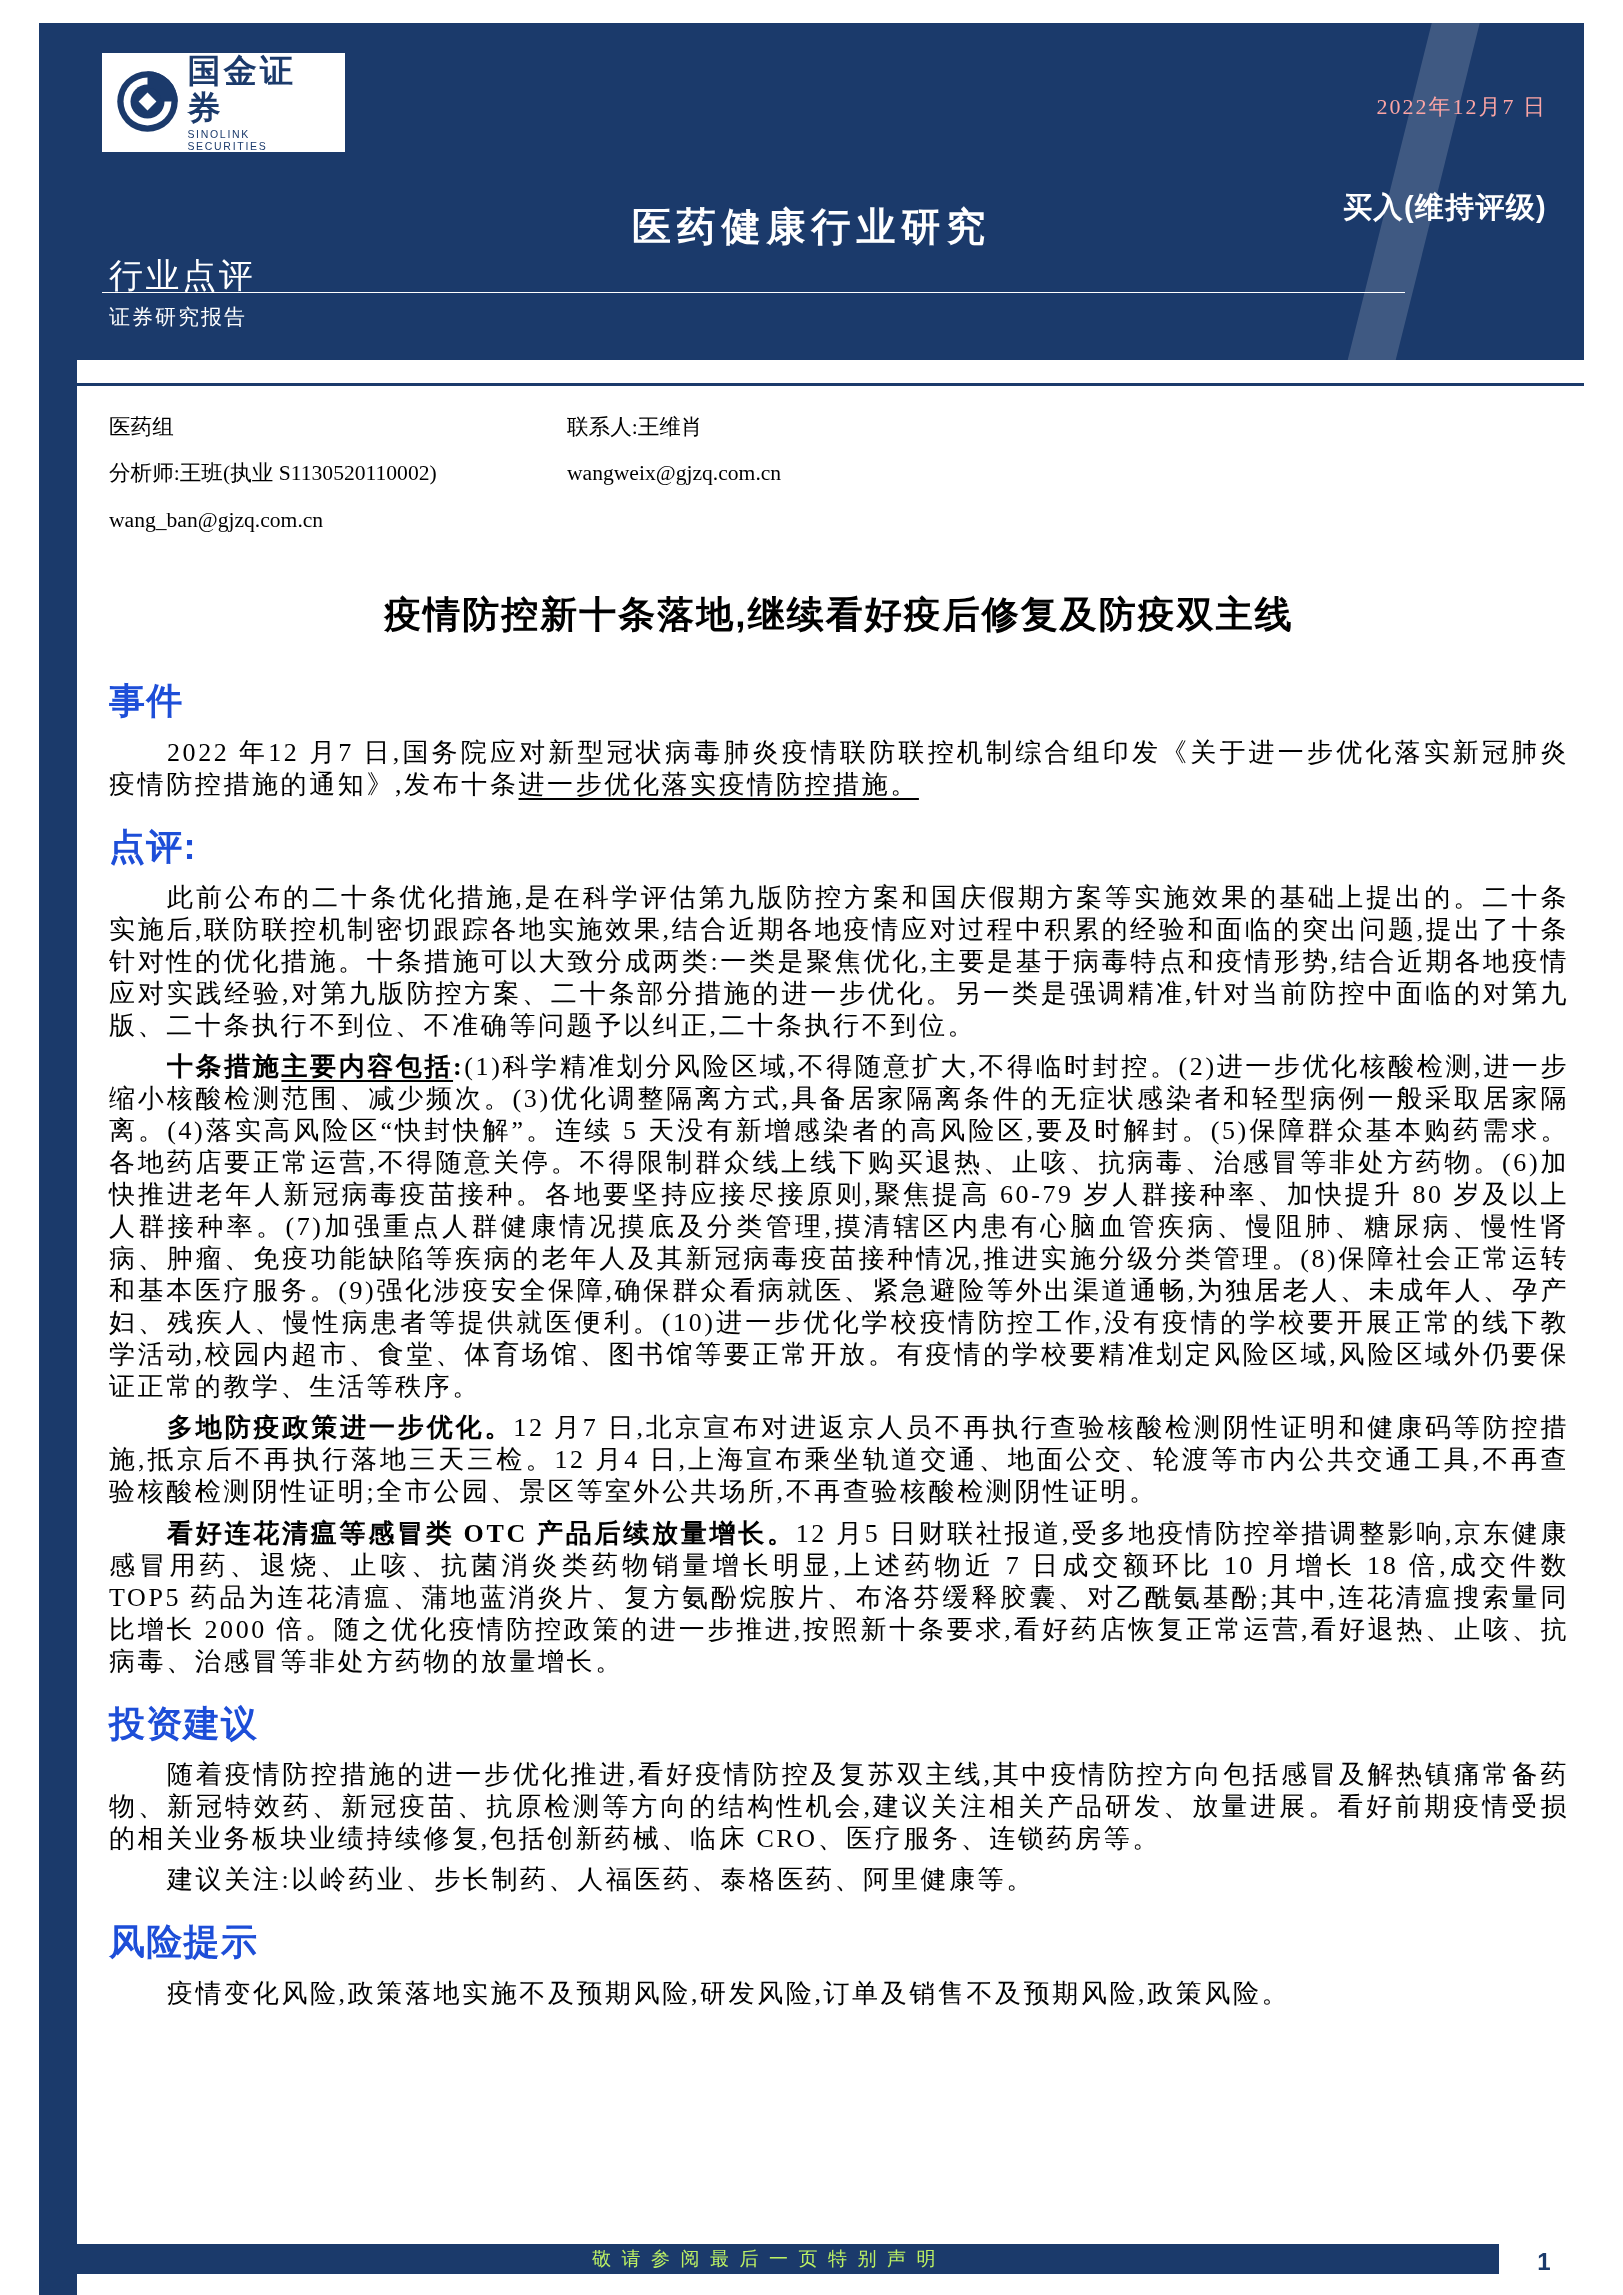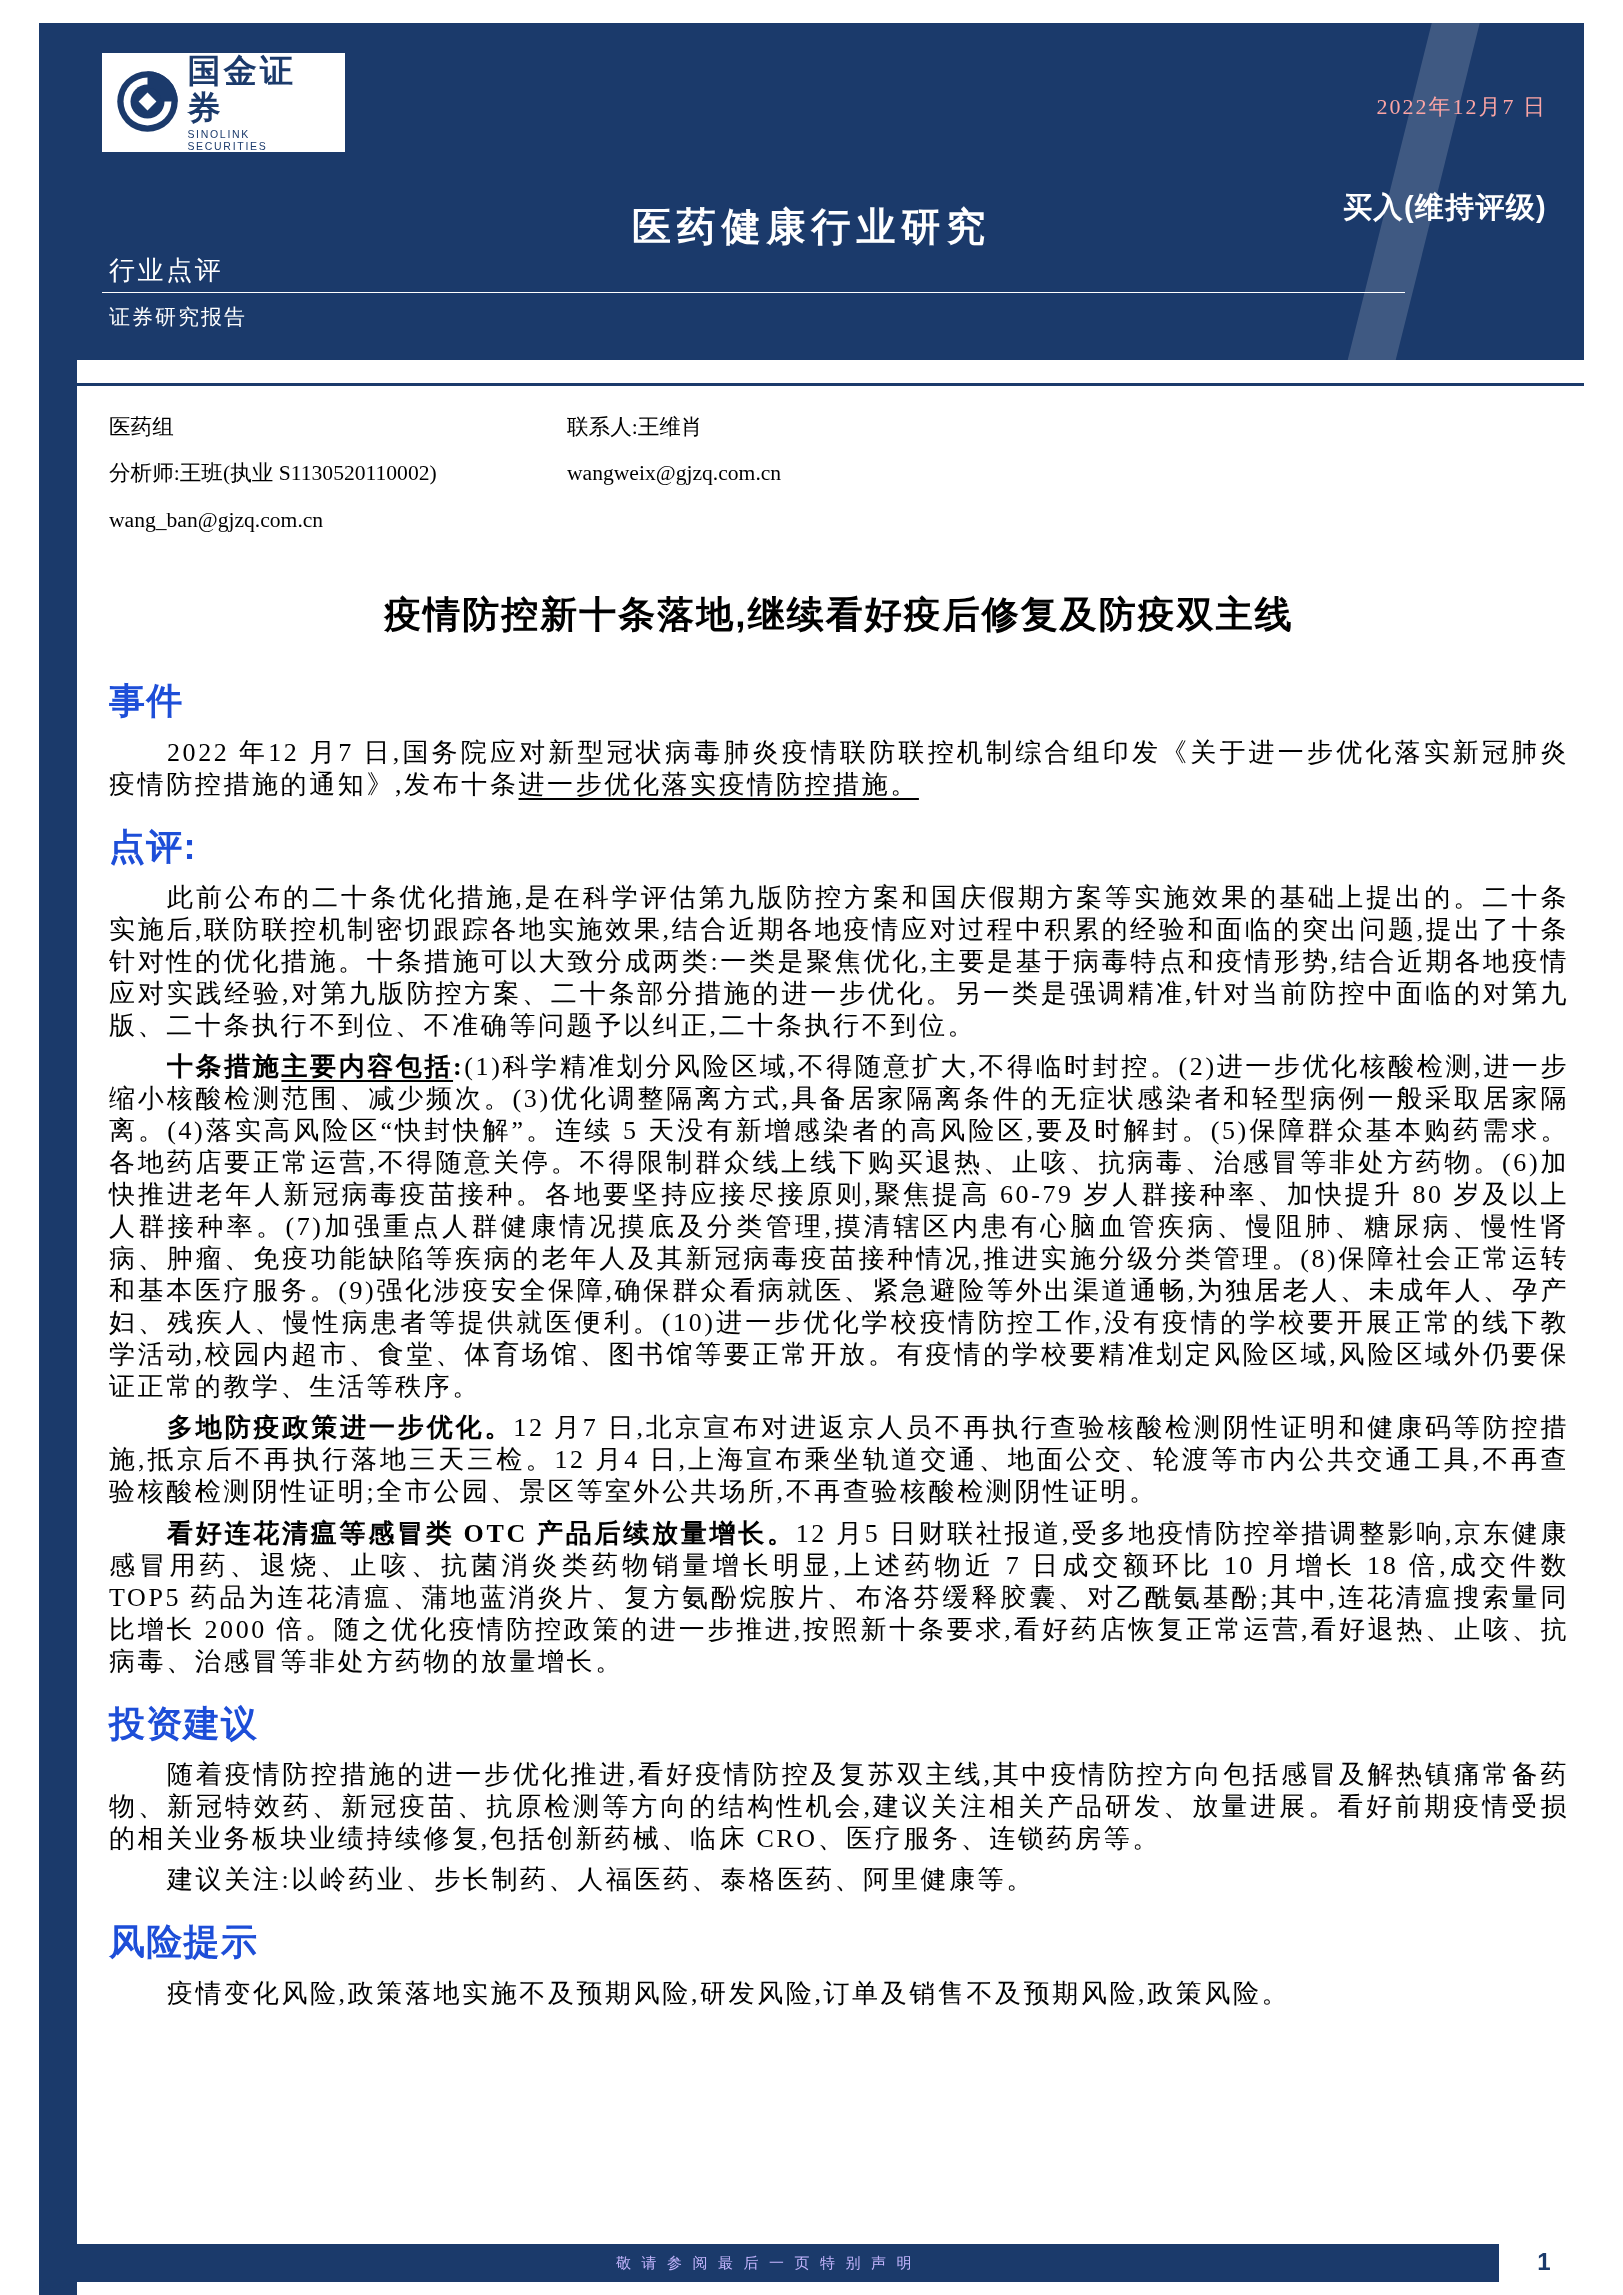--- a/index.html
+++ b/index.html
@@ -57,21 +57,21 @@
     font-family: "Liberation Sans", "DejaVu Sans", sans-serif;
     margin-top: 28px;
   }
   .hdr-rating {
     position: absolute; right: 37px; top: 165px;
     color: #fff; font-size: 29px; font-weight: bold; letter-spacing: 1.3px;
     font-family: "Liberation Sans", "DejaVu Sans", sans-serif;
   }
   .hdr-category {
     position: absolute; left: 70px; top: 230px;
-    color: #fff; font-size: 26px; letter-spacing: 2.6px;
+    color: #fff; font-size: 34px; letter-spacing: 2.6px;
     font-family: Liberation Sans, sans-serif;
   }
   .hdr-line {
     position: absolute; left: 63px; top: 269px;
     width: 1303px; height: 1.3px; background: #ffffff;
   }
   .hdr-doctype {
     position: absolute; left: 70px; top: 280px;
     color: #fff; font-size: 21px; letter-spacing: 2px;
   }
@@ -101,24 +101,24 @@
   .para {
     font-size: 26px; line-height: 32px; letter-spacing: 2.6px;
     text-align: justify; text-indent: 58px;
     margin-bottom: 9.2px;
     text-underline-offset: 4.6px;
   }
   .seg-b { font-weight: bold; }
   .seg-u { text-decoration: underline; }
   .footer-bar {
     position: absolute; left: 39px; top: 2244px;
-    width: 1460px; height: 38px;
-    background: #1b3a6b; color: #c4b5fd;
+    width: 1460px; height: 30px;
+    background: #1b3a6b; color: #bef264;
     display: flex; align-items: center; justify-content: center;
-    font-size: 15px; letter-spacing: 10.5px;
+    font-size: 19px; letter-spacing: 10.5px;
   }
   .page-num {
     position: absolute; left: 1521px; top: 2248px;
     width: 46px; text-align: center;
     font-size: 24px; color: #1b3a6b; font-weight: bold;
     font-family: "Liberation Sans", "DejaVu Sans", sans-serif;
   }
 </style>
 </head>
 <body>

